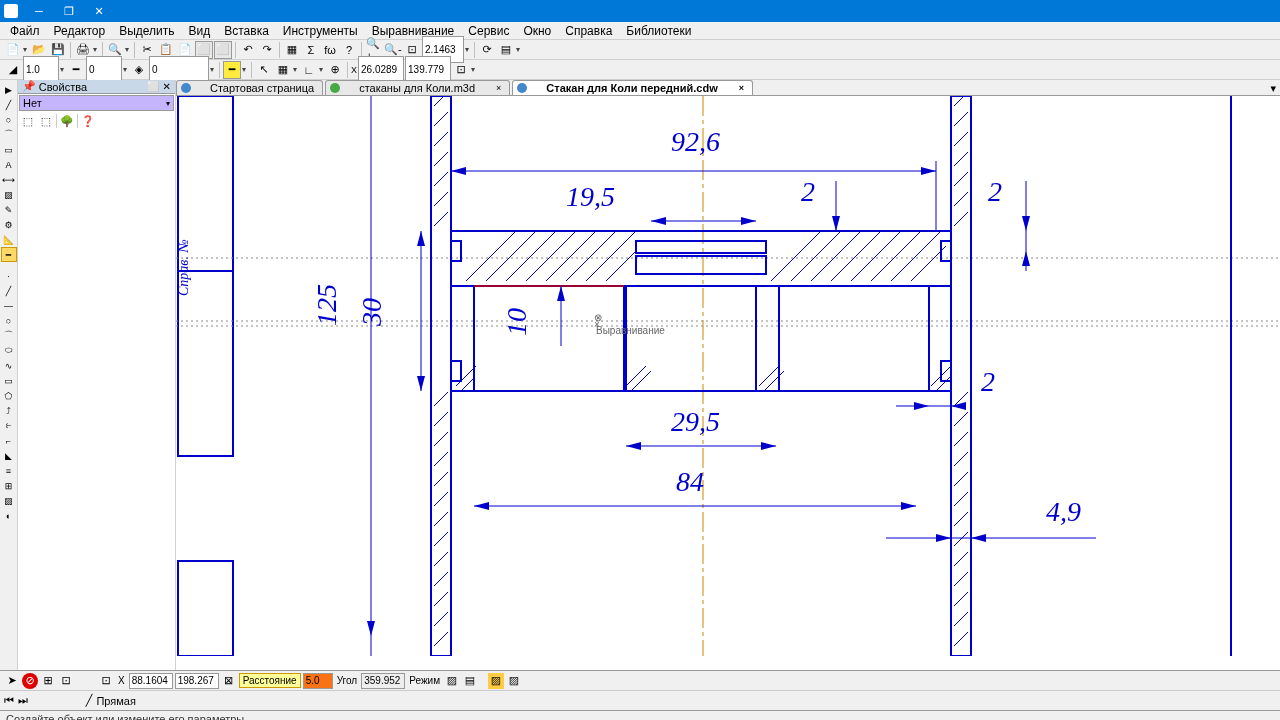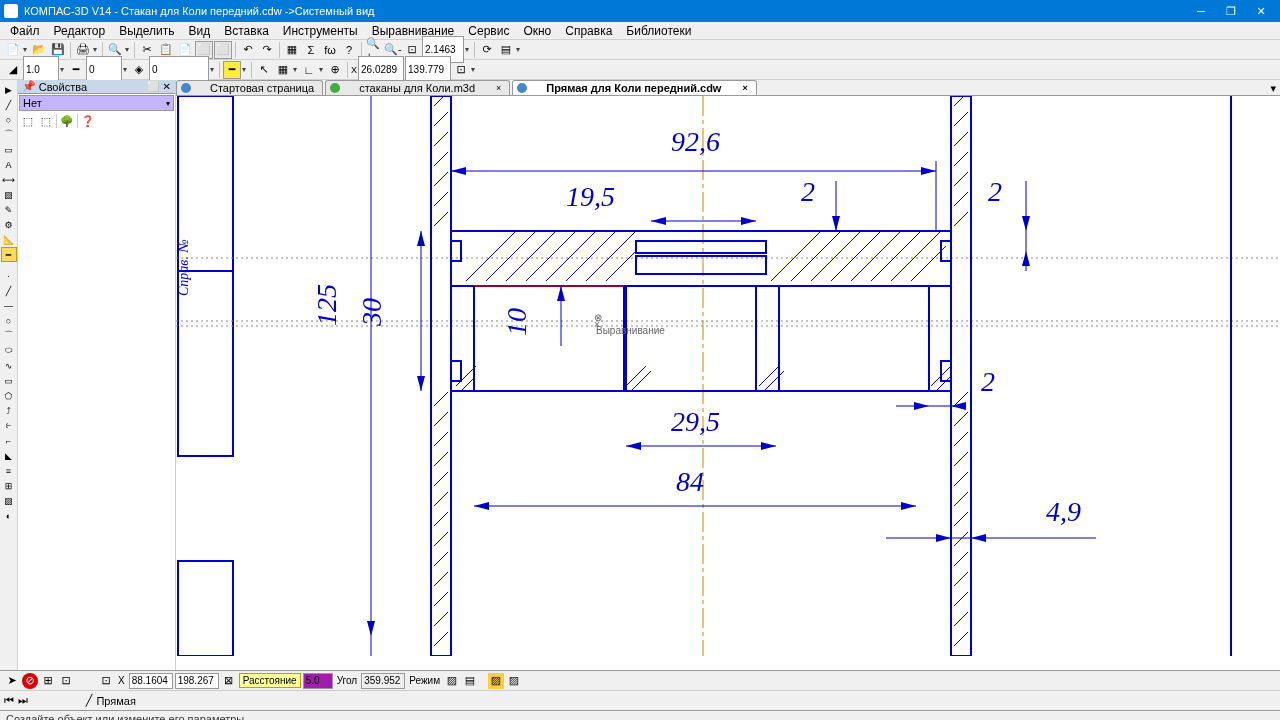--- a/index.html
+++ b/index.html
@@ -50,21 +50,20 @@
 .center-line{stroke:#cc8800;stroke-width:1;stroke-dasharray:20 4 4 4}
 .red-line{stroke:#cc0000;stroke-width:1.5;fill:none}
 .guide{stroke:#888;stroke-width:1;stroke-dasharray:2 3}
 .frame-line{stroke:#0000cc;stroke-width:2}
 </style>
 </head>
 <body>
 
 <div class="titlebar">
   <div class="app-icon"></div>
-  <div class="title">КОМПАС-3D V14 - Стакан для Коли передний.cdw -&gt;Системный вид</div>
   <div class="win-btn">─</div>
   <div class="win-btn">❐</div>
   <div class="win-btn close">✕</div>
 </div>
 
 <div class="menubar">
   <span class="menu-item">Файл</span>
   <span class="menu-item">Редактор</span>
   <span class="menu-item">Выделить</span>
   <span class="menu-item">Вид</span>
@@ -202,21 +201,21 @@
         <span class="tab-icon" style="background:#4488cc"></span>
         <span>Стартовая страница</span>
       </div>
       <div class="tab">
         <span class="tab-icon" style="background:#44aa44"></span>
         <span>стаканы для Коли.m3d</span>
         <span class="tab-close">×</span>
       </div>
       <div class="tab active">
         <span class="tab-icon" style="background:#4488cc"></span>
-        <span>Прямая для Коли передний.cdw</span>
+        <span>Стакан для Коли передний.cdw</span>
         <span class="tab-close">×</span>
       </div>
       <div style="margin-left:auto;padding:0 4px">▾</div>
     </div>
 
     <div class="canvas">
       <svg width="1104" height="560" viewBox="0 0 1104 560">
 
         <rect x="2" y="0" width="55" height="175" class="frame-line" fill="none"></rect>
         <rect x="2" y="0" width="55" height="360" class="frame-line" fill="none"></rect>
@@ -387,21 +386,21 @@
   <div class="bp-btn" style="background:#d00;color:#fff;border-radius:50%">⊘</div>
   <div class="bp-btn">⊞</div>
   <div class="bp-btn">⊡</div>
   <div style="width:20px"></div>
   <div class="bp-btn">⊡</div>
   <span class="label">X</span>
   <input style="width: 44px;" value="88.1604">
   <input style="width: 44px;" value="198.267">
   <div class="bp-btn">⊠</div>
   <span class="highlighted">Расстояние</span>
-  <input style="width: 30px; background: #a21caf;" value="5.0">
+  <input style="width: 30px; background: #f97316;" value="5.0">
   <span class="label">Угол</span>
   <input style="width: 44px; background: rgb(238, 238, 238);" readonly="" value="359.952">
   <span class="label">Режим</span>
   <div class="bp-btn">▨</div>
   <div class="bp-btn">▤</div>
   <div style="width:6px"></div>
   <div class="bp-btn" style="background:#ffcc44">▨</div>
   <div class="bp-btn">▨</div>
 </div>
 

